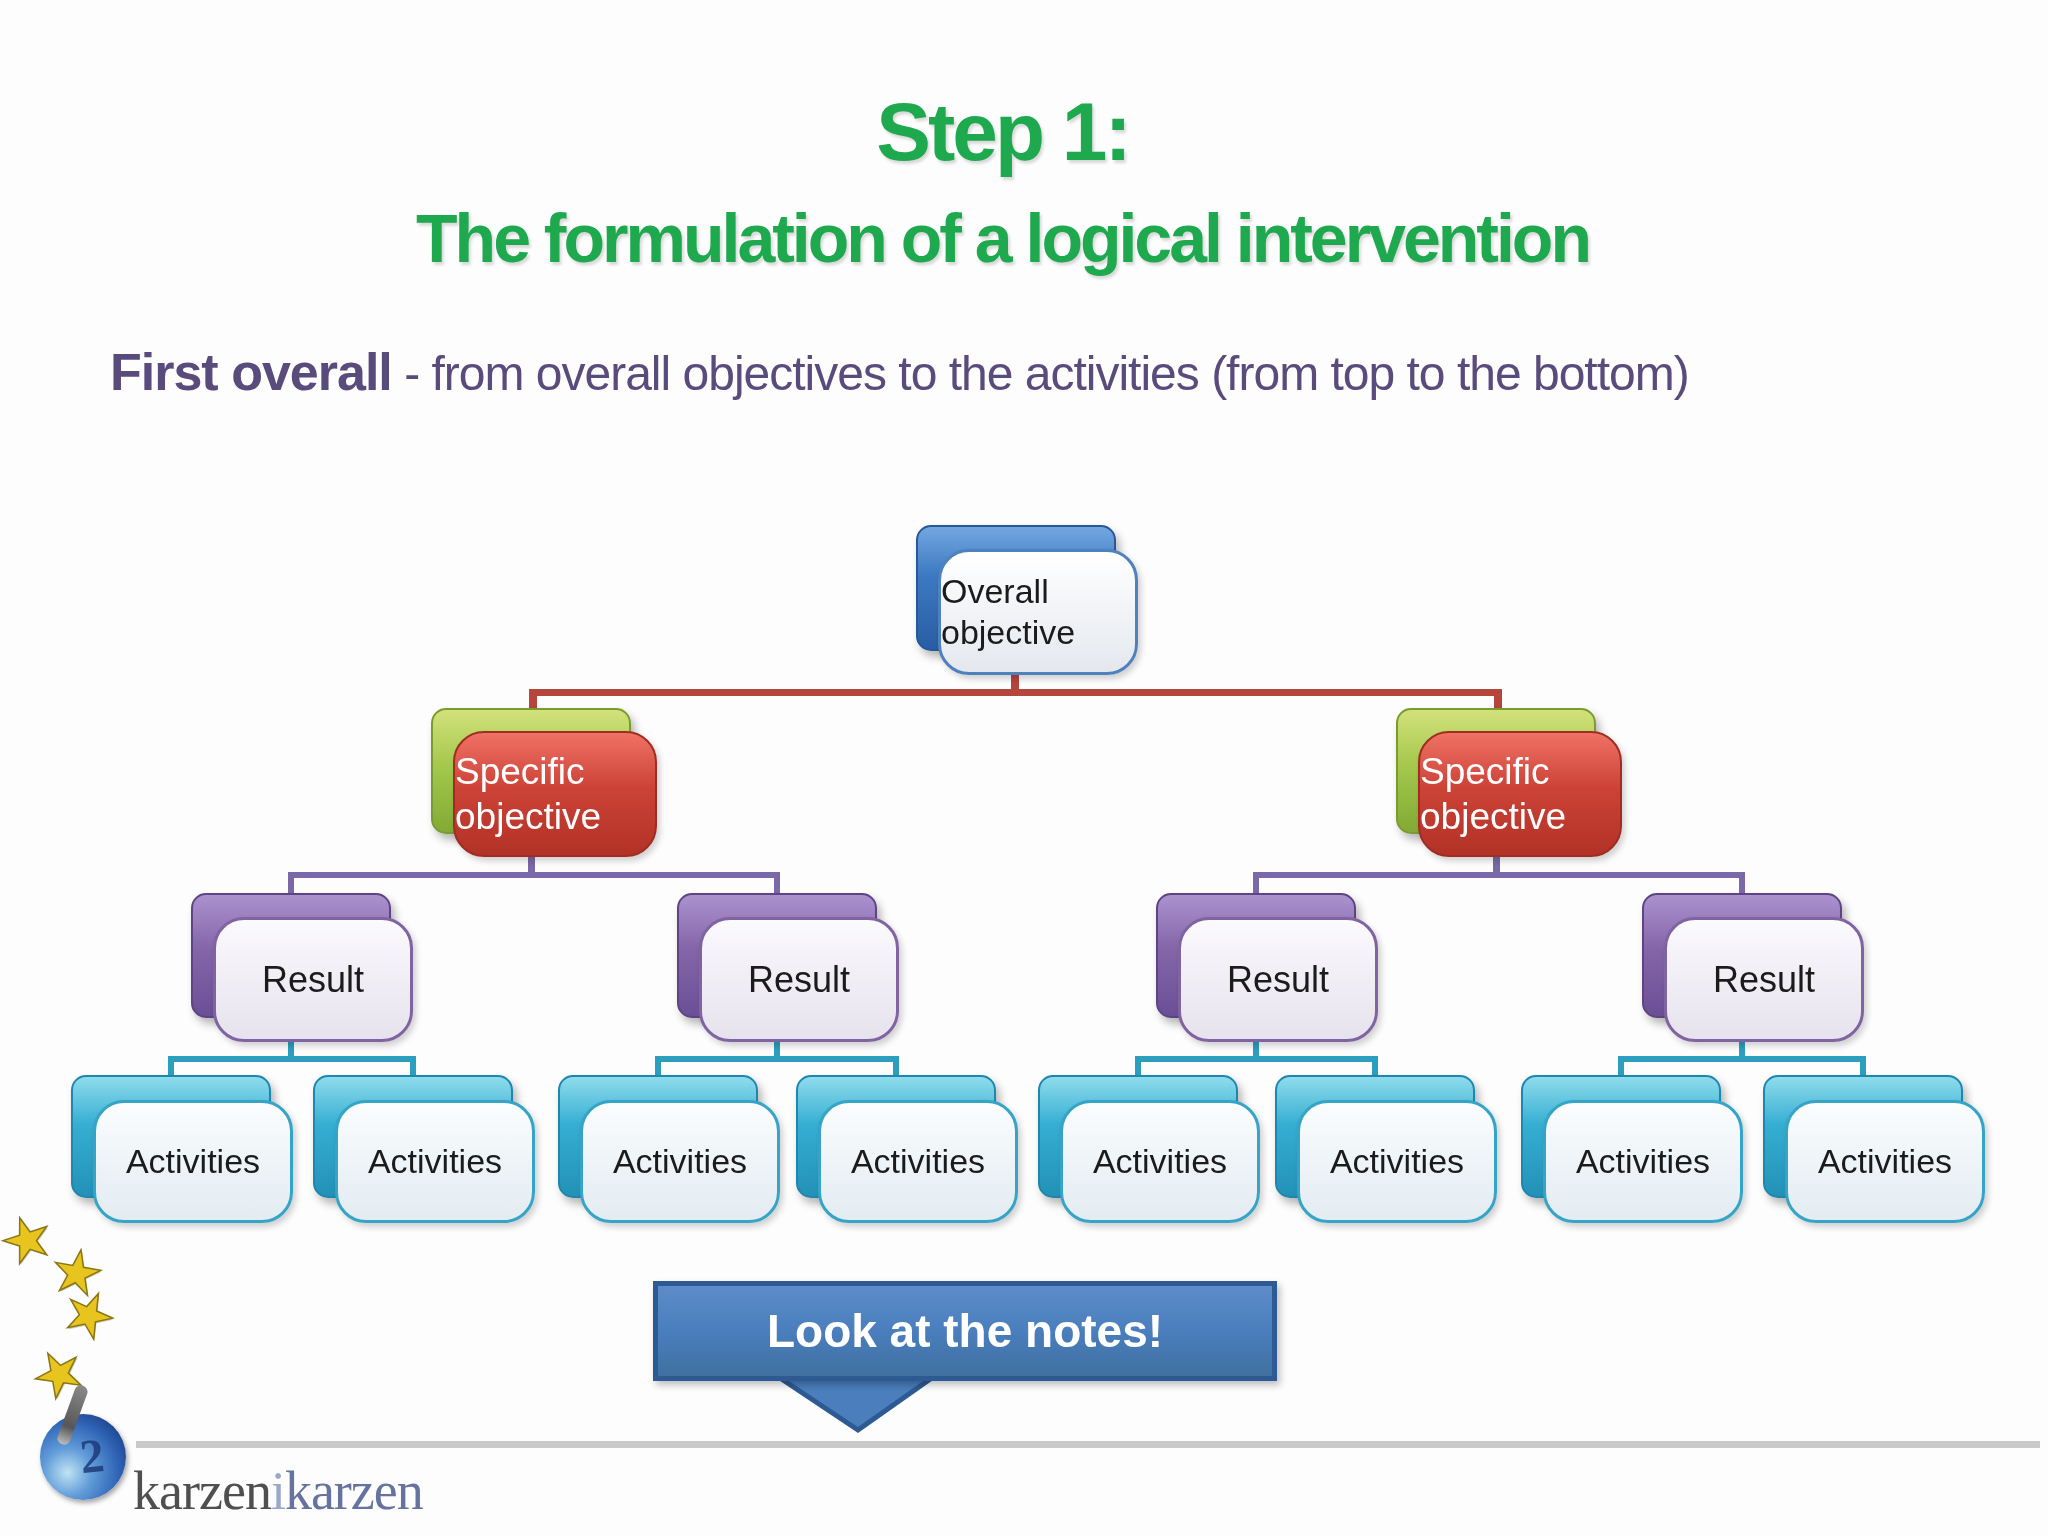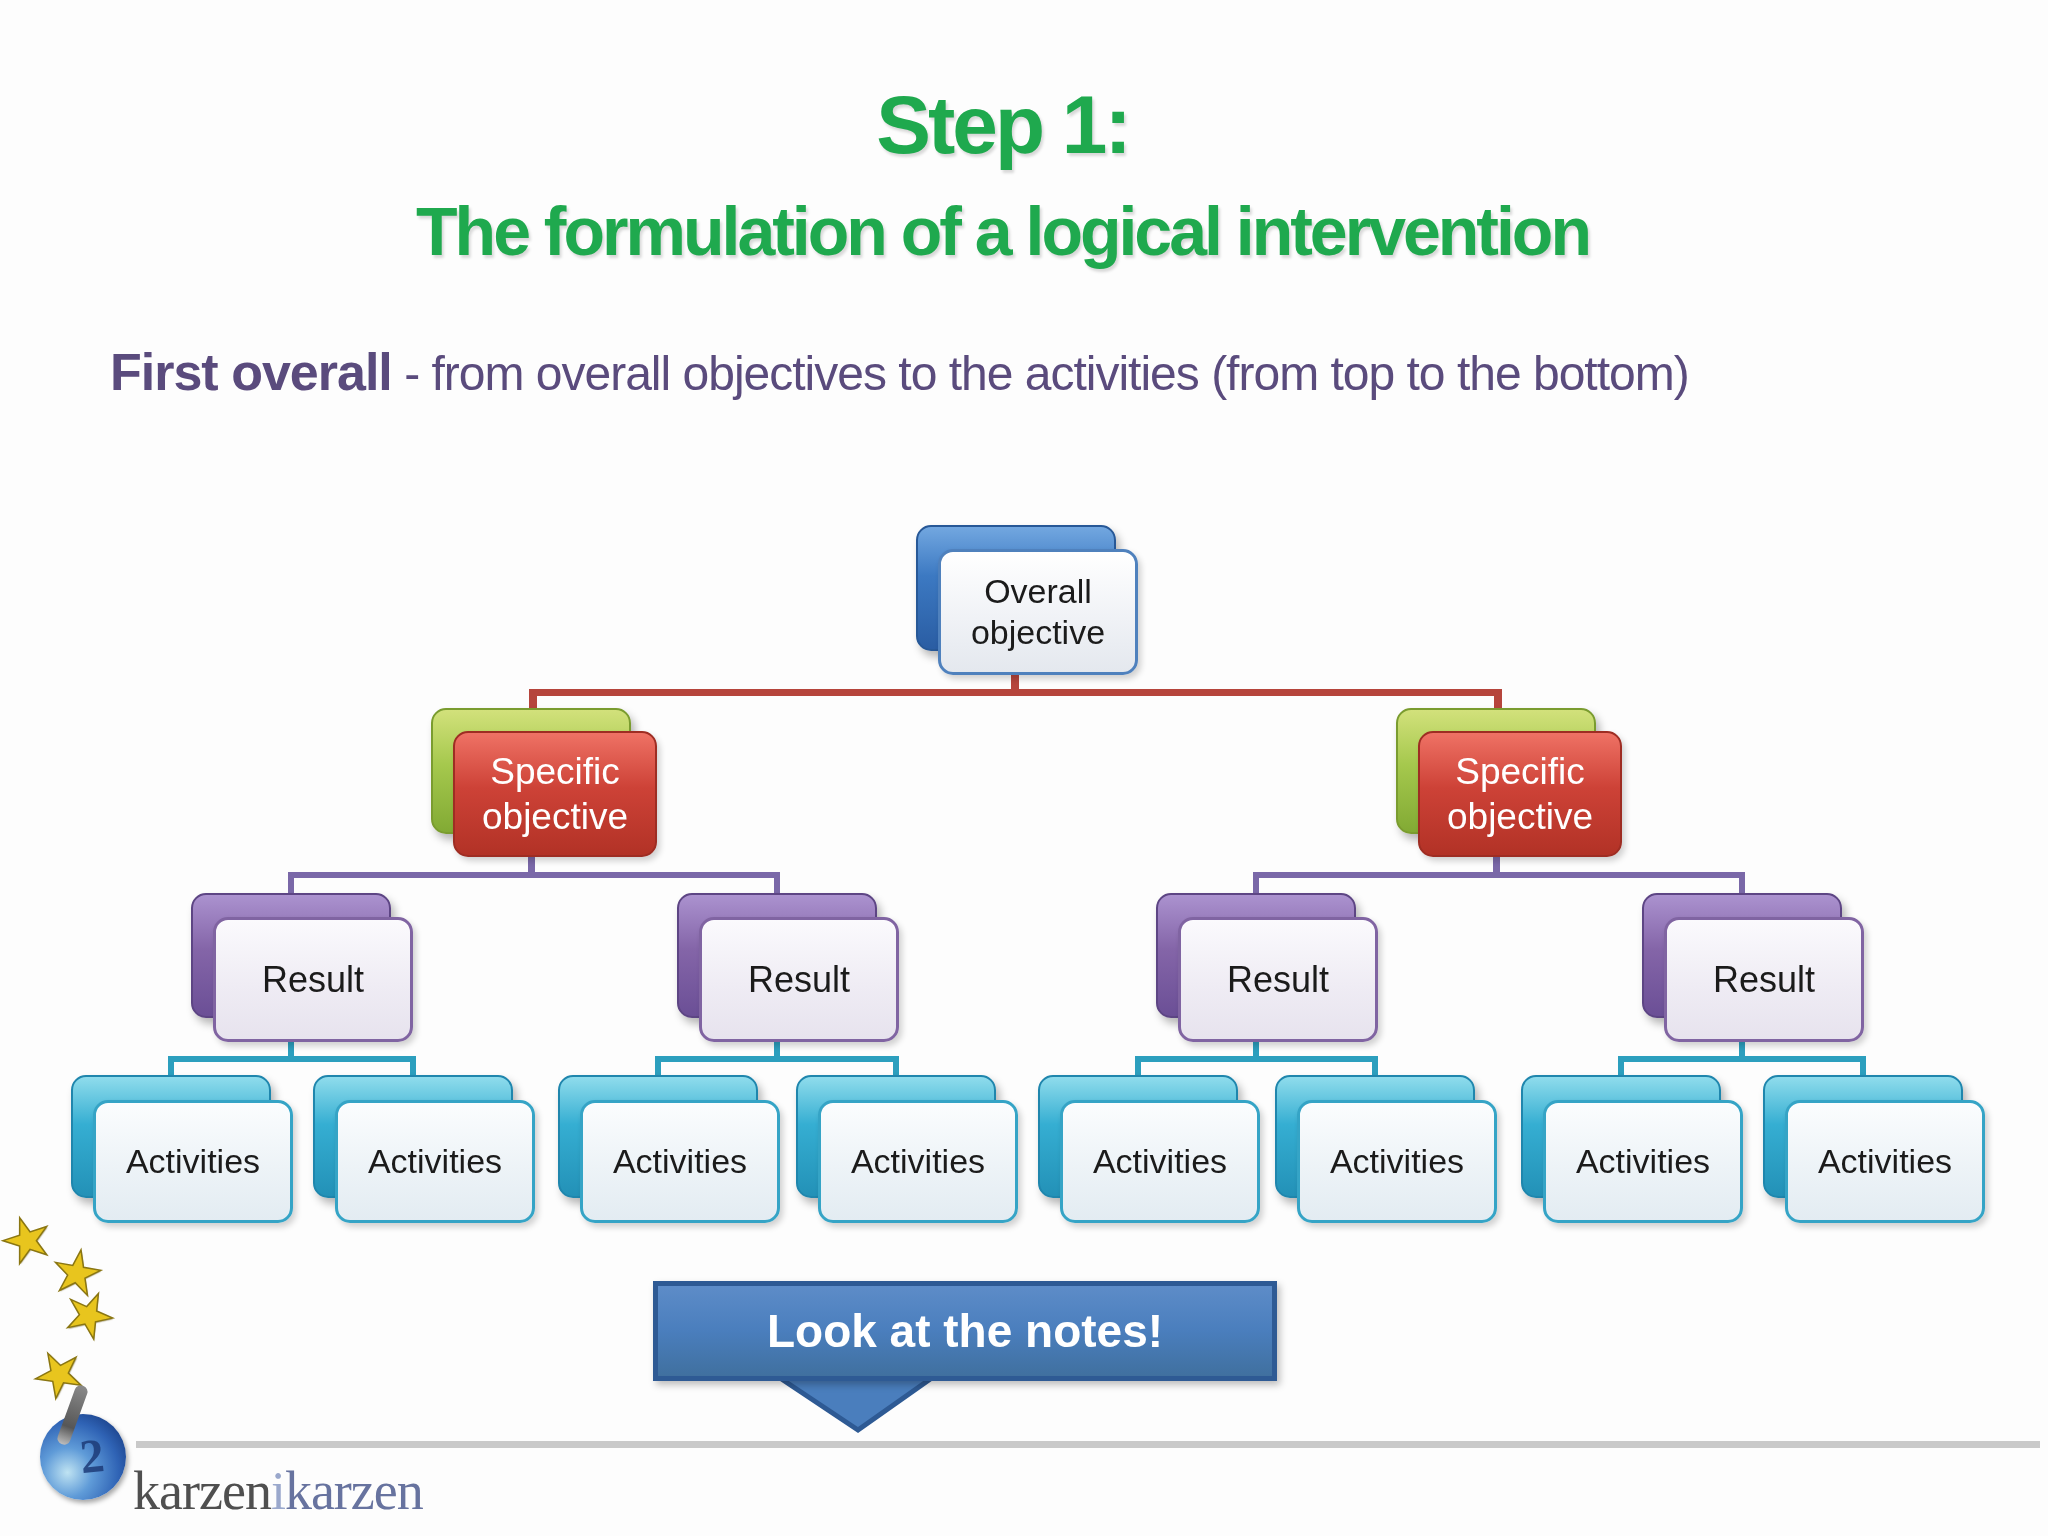--- a/index.html
+++ b/index.html
@@ -6,37 +6,38 @@
   body{
     width:2048px;height:1536px;position:relative;overflow:hidden;
     background:#fdfdfd;
     font-family:"Liberation Sans", sans-serif;
   }
   
   .title-line{
     position:absolute;left:0;width:2005px;text-align:center;
     color:var(--title-green);font-weight:bold;
     text-shadow:2px 3px 3px rgba(0,0,0,.15);
-    letter-spacing:-3px;white-space:nowrap;
+    letter-spacing:-3px;white-space:nowrap;margin-top:7px;
   }
   .title-1{top:78px;font-size:82px;}
   .title-2{top:192px;font-size:68px;}
   .subtitle{
     position:absolute;left:110px;top:342px;
     color:var(--subtitle-purple);font-size:48px;letter-spacing:-1px;
     white-space:nowrap;
   }
   .subtitle b{font-size:52px;}
   
   .shape{position:absolute;border-radius:15px;box-sizing:border-box;}
   .back{z-index:2;box-shadow:4px 6px 9px rgba(0,0,0,.28);}
   .front{
     z-index:3;display:flex;align-items:center;justify-content:center;
-    text-align:center;color:var(--text-dark);font-size:34px;line-height:1.22;
+    color:var(--text-dark);font-size:34px;line-height:1.22;
     box-shadow:3px 4px 6px rgba(0,0,0,.18);
+    border-radius:31px;
   }
   .sz-l{width:200px;height:126px;}
   .sz-lf{width:204px;height:126px;}
   .sz-r{width:200px;height:125px;}
   .sz-a{width:200px;height:123px;}
   .back.blue  {background:linear-gradient(180deg,#72a7e0 0%,var(--node-blue) 40%,#2a5da3 100%);border:2px solid #275897;}
   .back.green {background:linear-gradient(180deg,#d2e17b 0%,var(--node-green) 45%,#82aa34 100%);border:2px solid #7a9c2f;}
   .back.purple{background:linear-gradient(180deg,#ab92cf 0%,var(--node-purple) 45%,#6b4f96 100%);border:2px solid #5d4584;}
   .back.cyan  {background:linear-gradient(180deg,#8fdcec 0%,var(--node-cyan) 40%,#2391b7 100%);border:2px solid #1f86ad;}
   .front.red{

